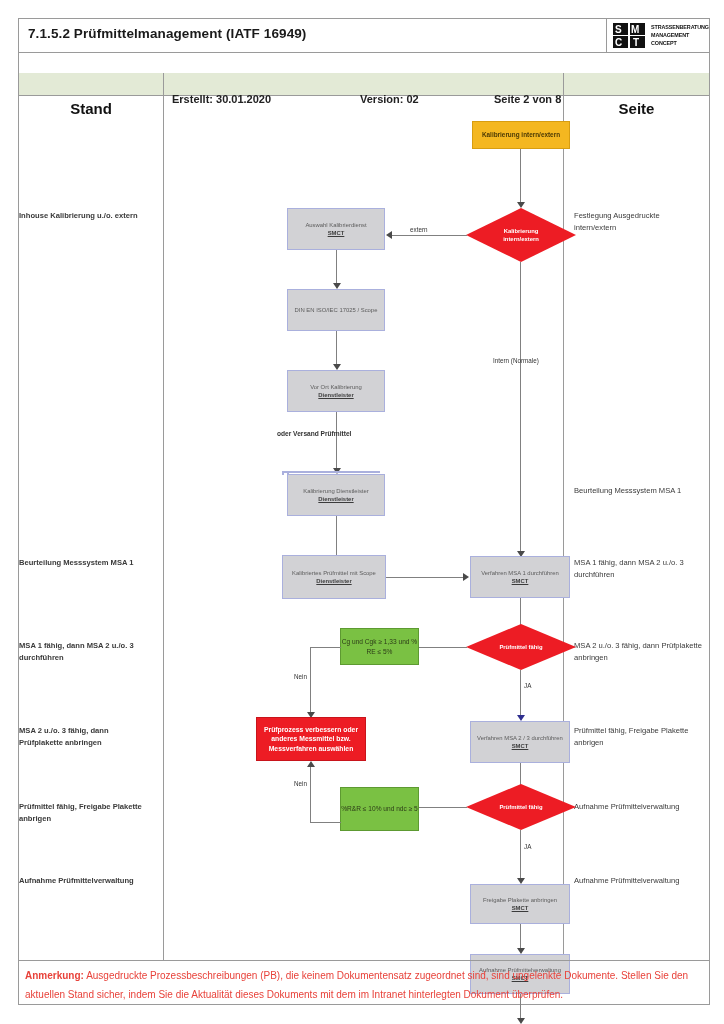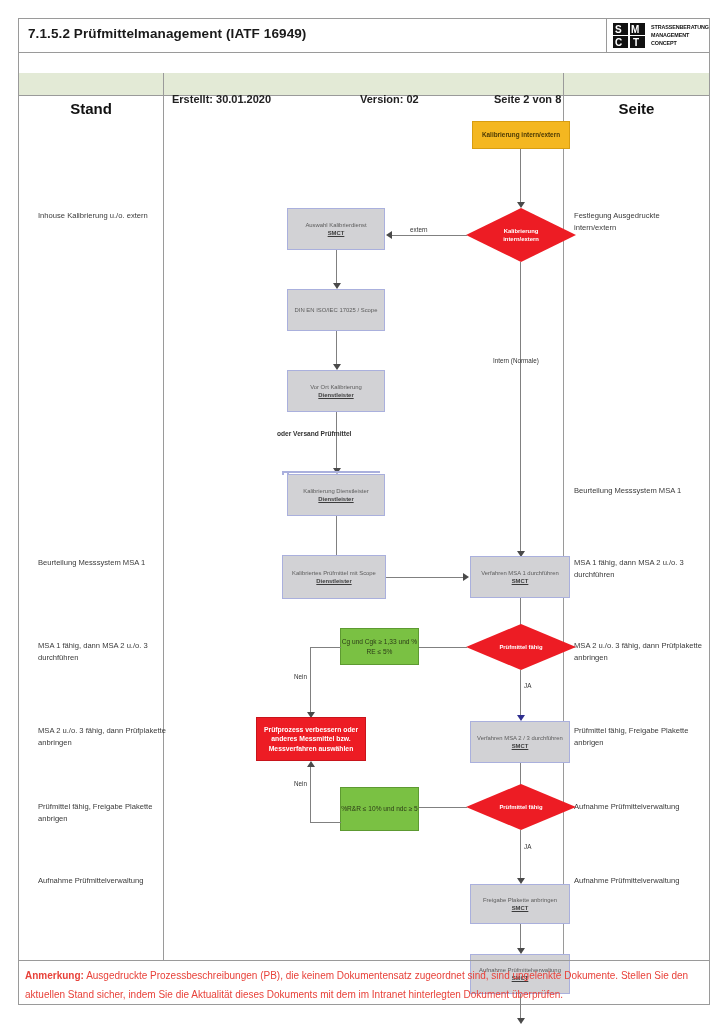--- a/index.html
+++ b/index.html
@@ -32,21 +32,21 @@
   .meta-c{left:330px;}
 
   
   .col{position:absolute;top:76px;height:865px;}
   .col-in{left:0;width:144px;border-right:1px solid #9a9a9a;}
   .col-mid{left:145px;width:399px;border-right:1px solid #9a9a9a;}
   .col-out{left:545px;width:145px;}
   .col-head{font-size:15px;font-weight:bold;color:#111;text-align:center;margin-top:5px;}
 
   .side-note{position:absolute;font-size:7.6px;line-height:11.5px;color:#3a3a3a;width:128px;}
-  .col-in .side-note{left:19px;}
+  .col-in .side-note{left:0;font-weight:bold;}
   .col-out .side-note{left:10px;}
 
   
   .foot{position:absolute;left:0;top:941px;width:690px;height:43px;border-top:1px solid #9a9a9a;}
   .foot p{margin:0;position:absolute;left:6px;top:5px;width:676px;font-size:10px;line-height:19px;color:#e8423a;}
   .foot b{color:#e8423a;}
 
   
   .flow{position:absolute;left:145px;top:76px;width:399px;height:865px;}
   .node{position:absolute;box-sizing:border-box;display:flex;align-items:center;justify-content:center;text-align:center;}

